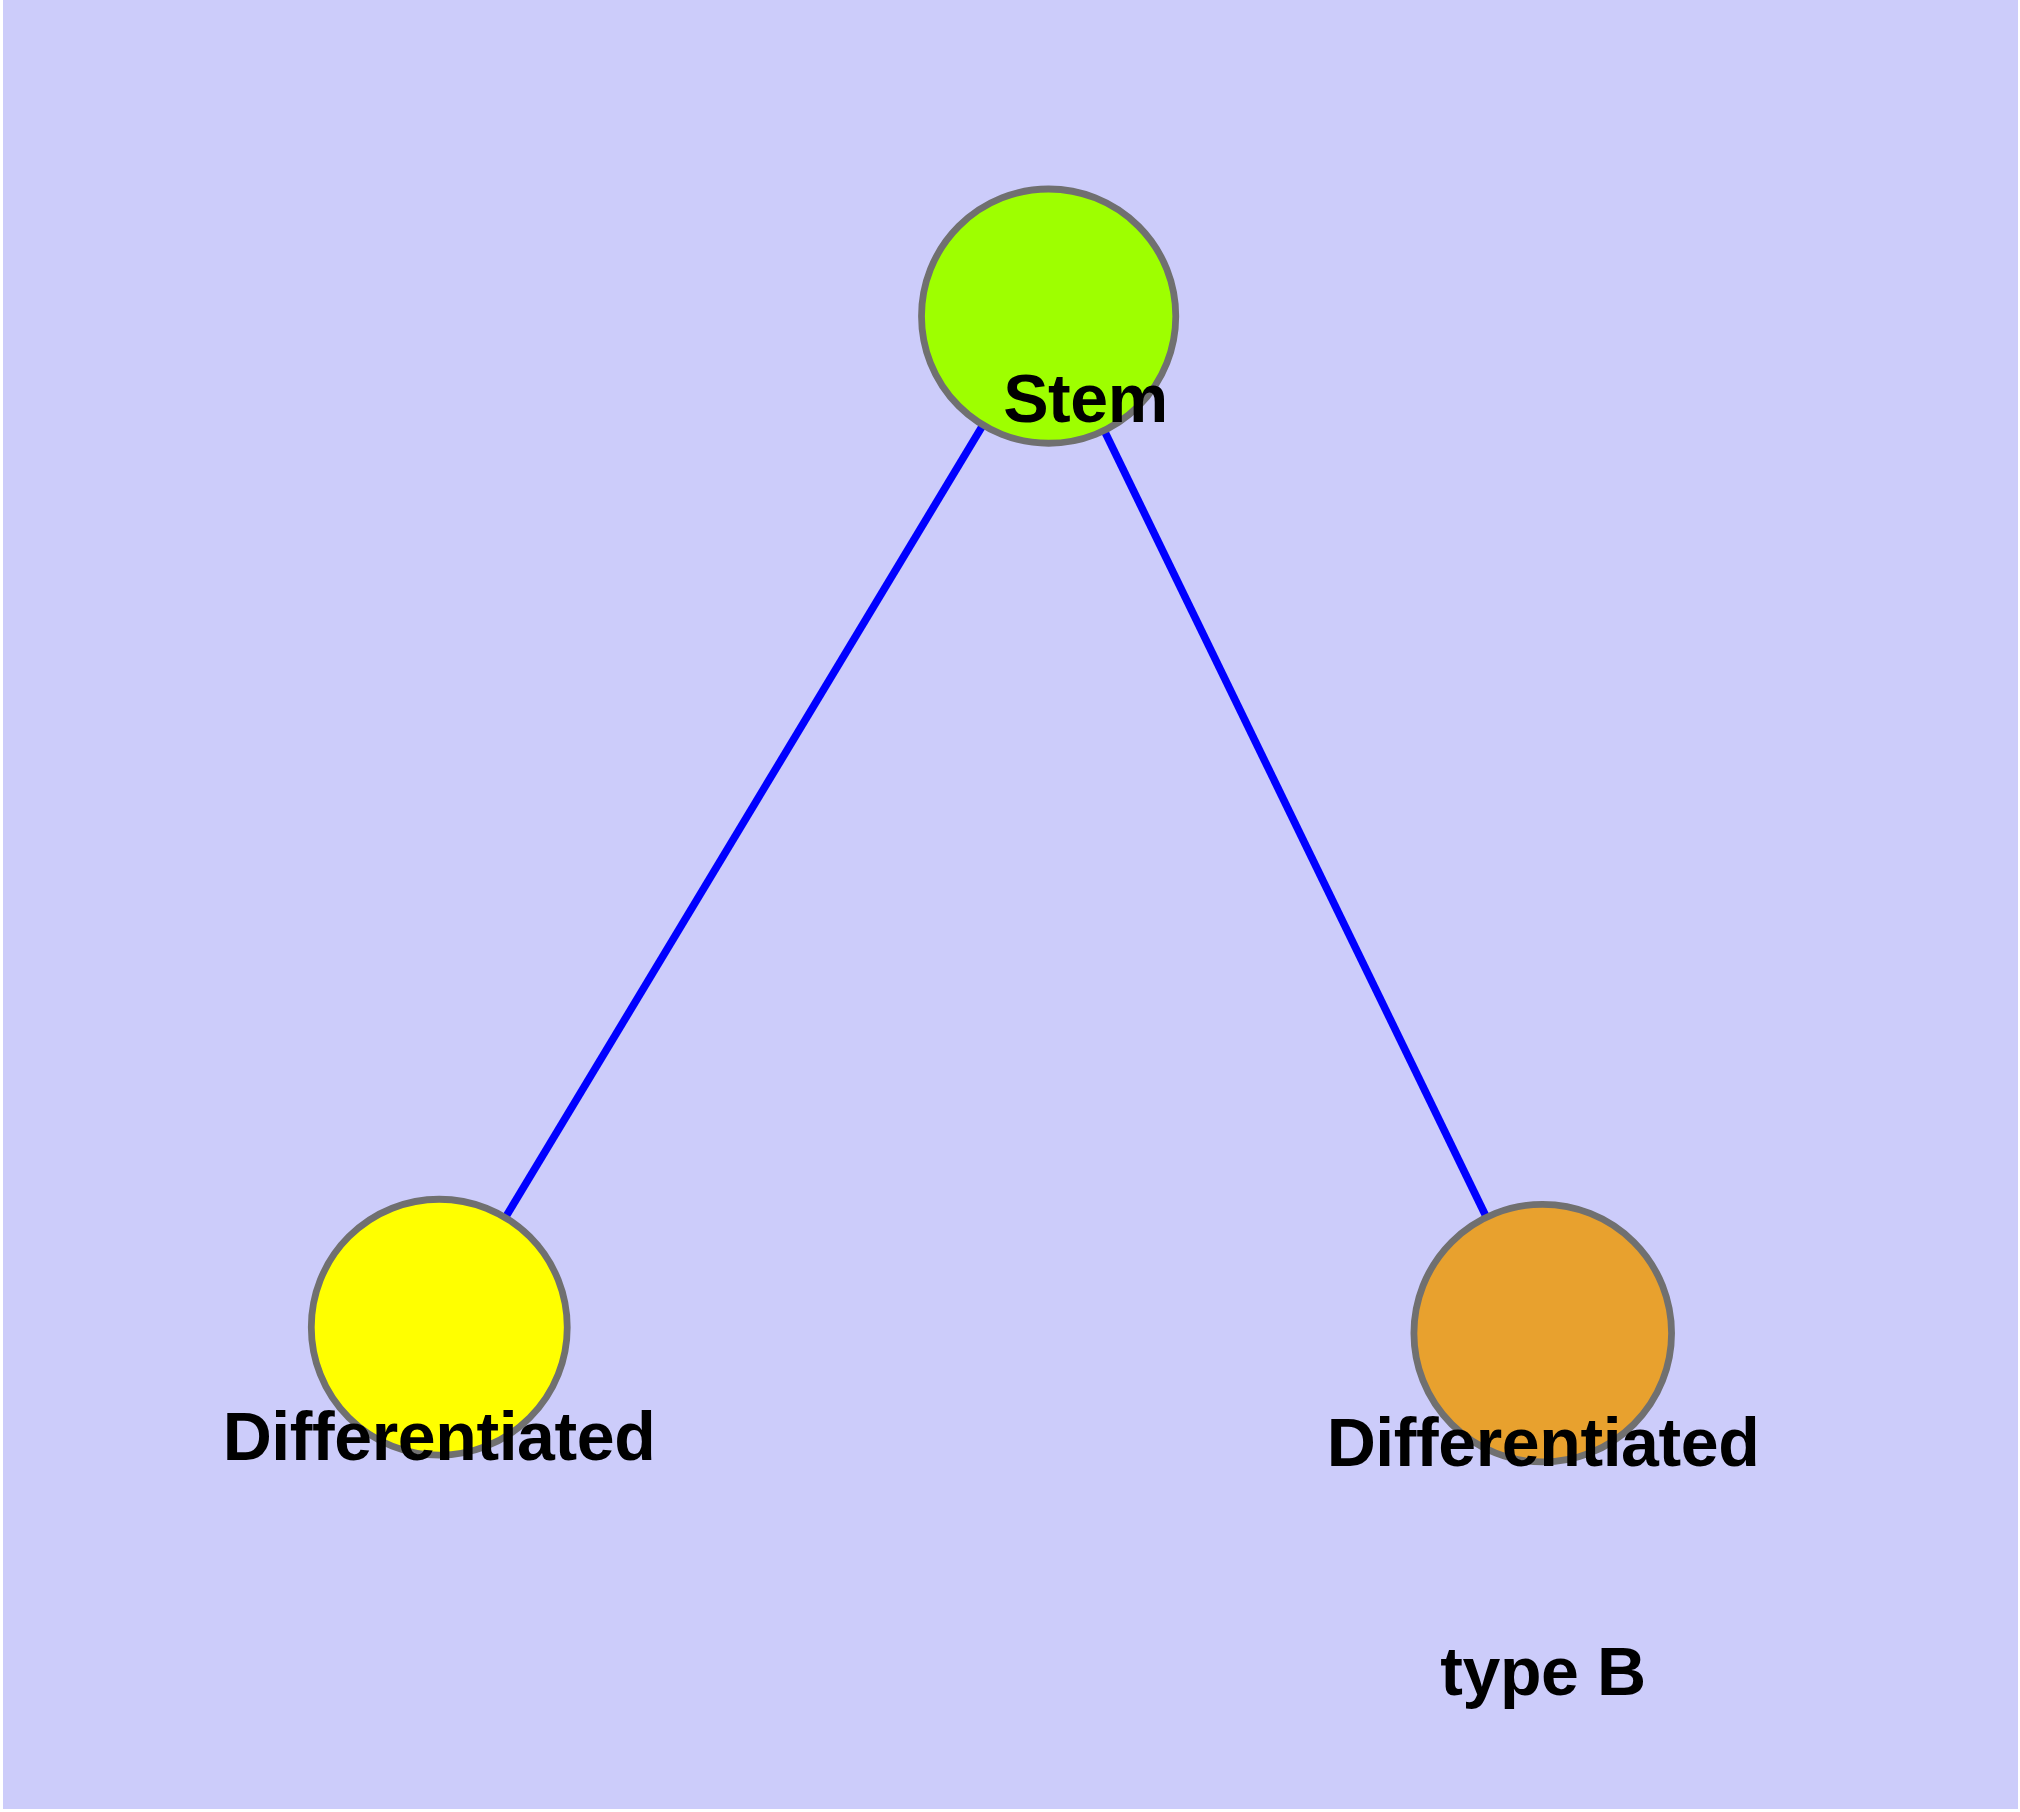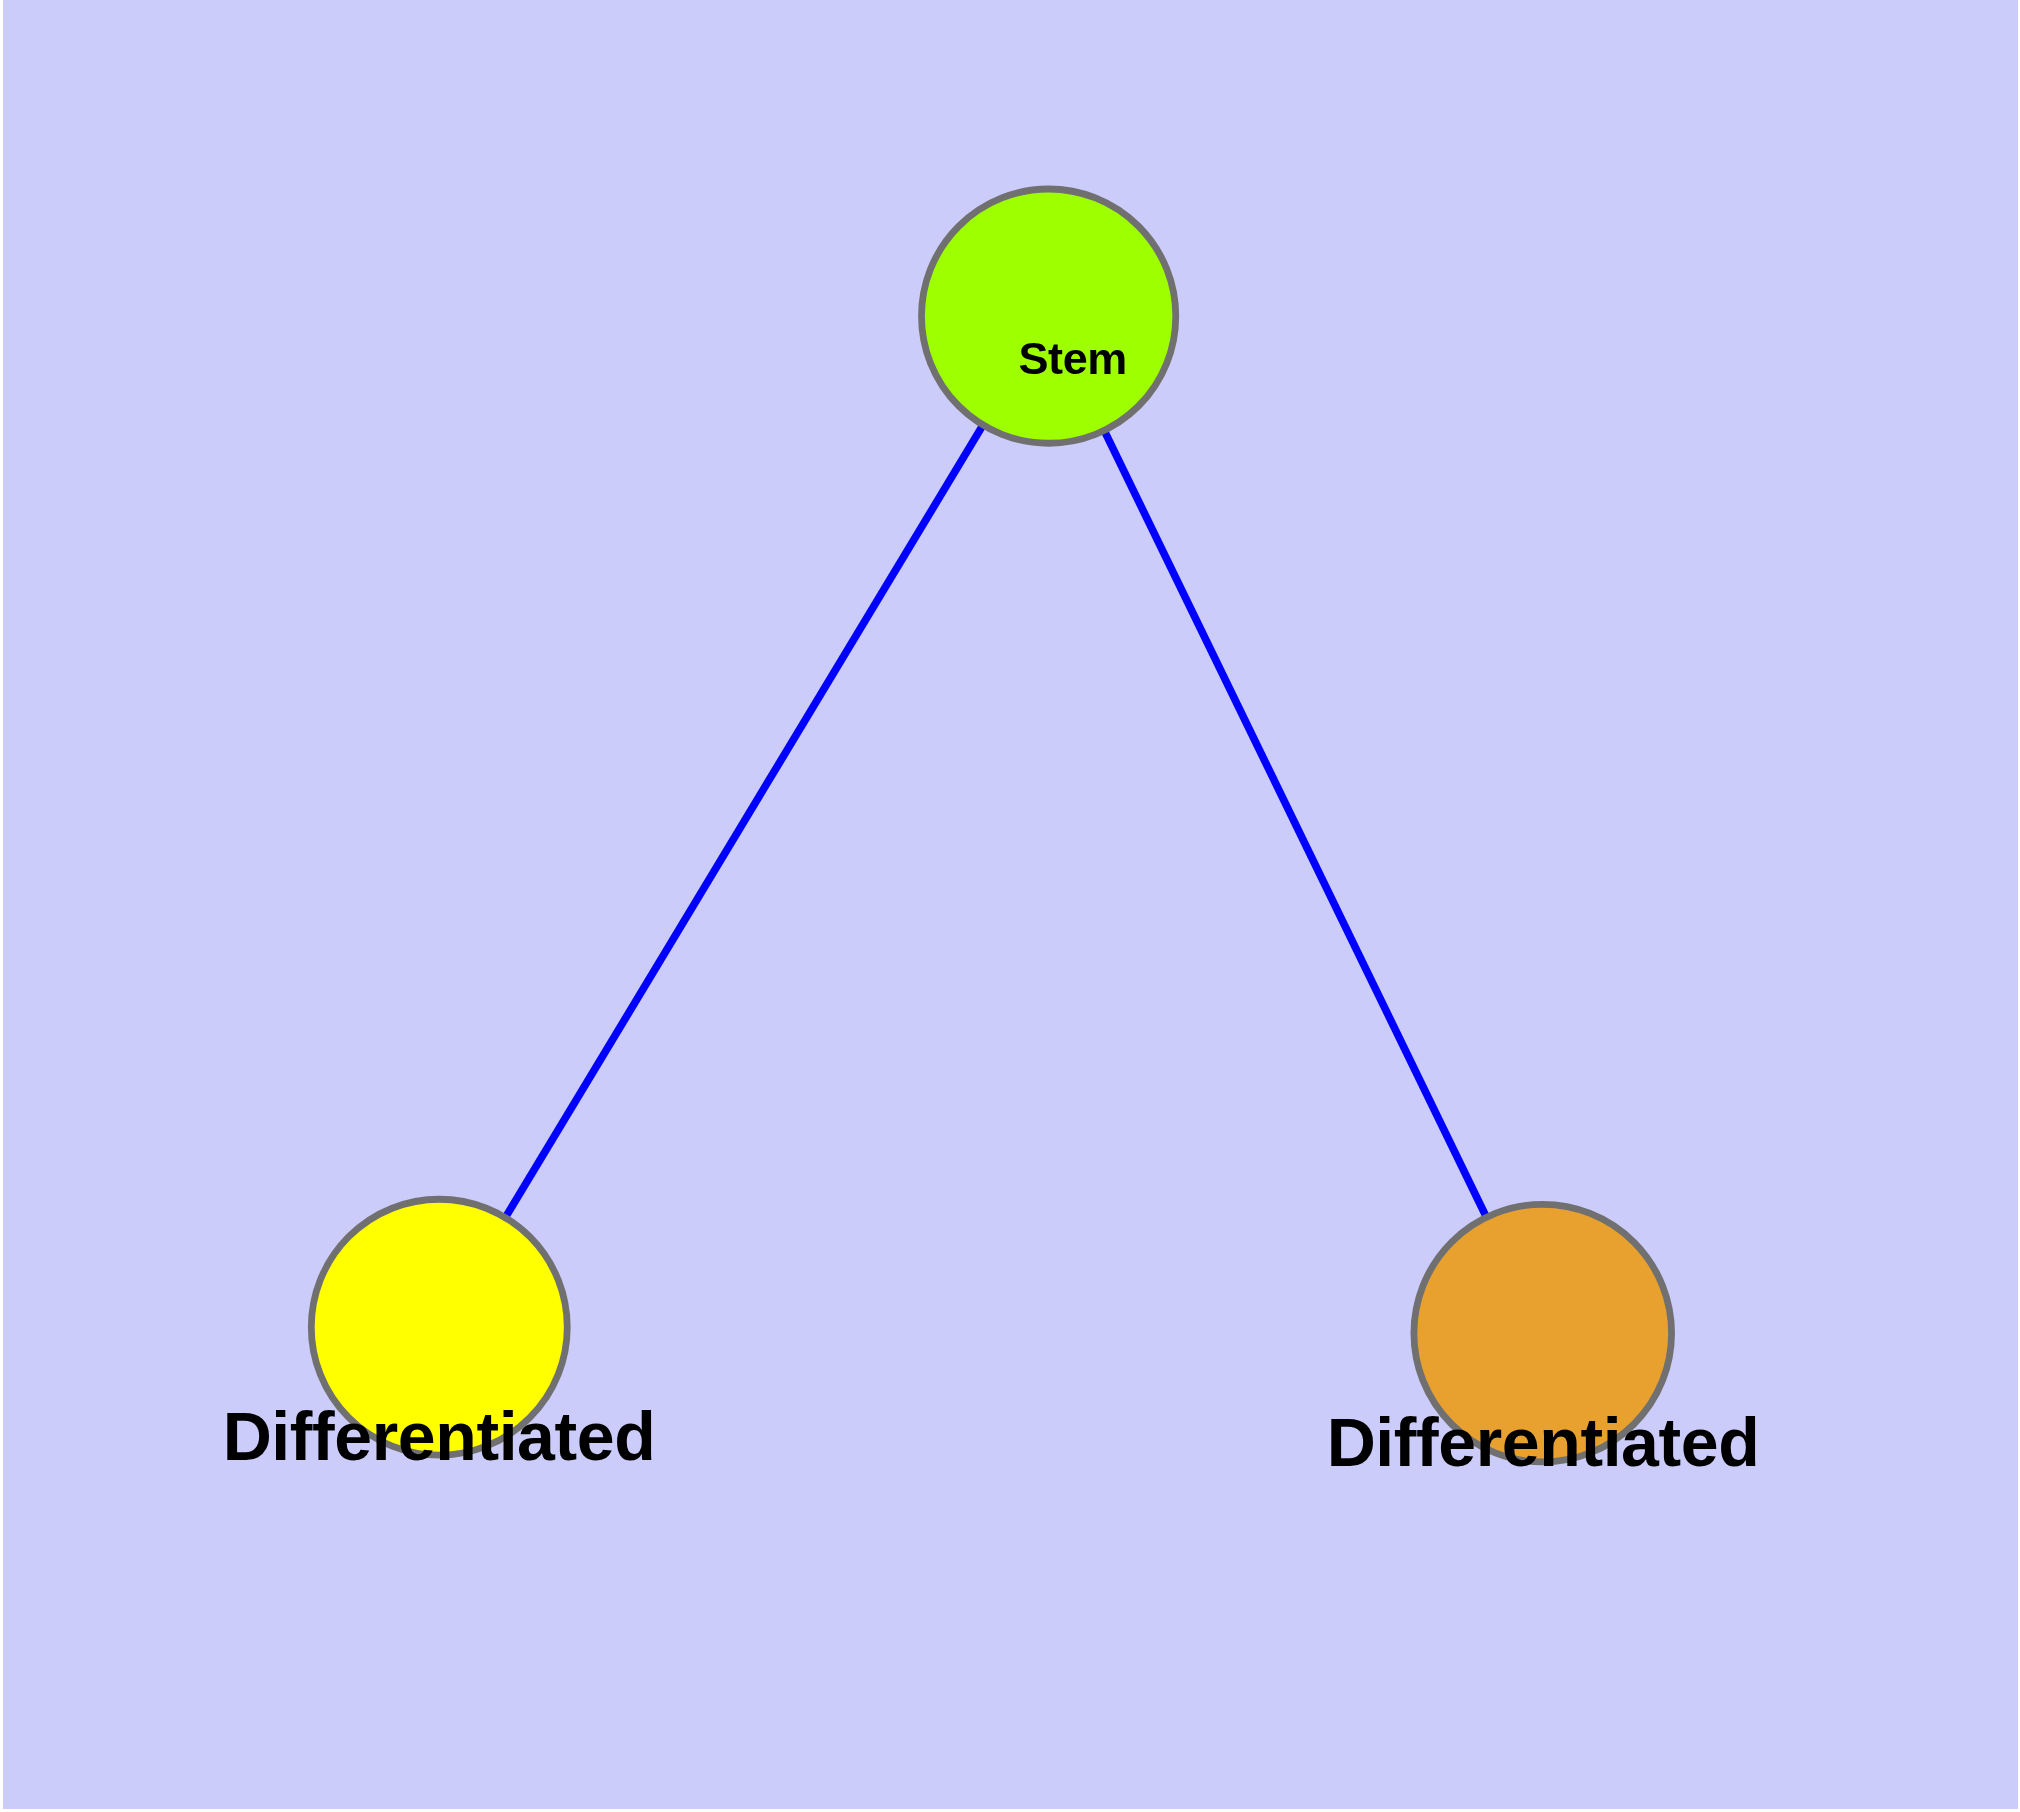--- a/index.html
+++ b/index.html
@@ -38,21 +38,21 @@
     text-align: center;
     color: #000000;
     font-weight: bold;
     font-family: "Liberation Sans", sans-serif;
     line-height: 1.12;
     white-space: pre;
     pointer-events: none;
     letter-spacing: -0.4px;
   }
   #label-stem {
-    font-size: 45px;
+    font-size: 68px;
     left: 794px;
     top: 284px;
     width: 509px;
   }
   #label-a {
     font-size: 68px;
     left: 100px;
     top: 1246px;
     width: 678px;
   }
@@ -87,16 +87,17 @@
   <div class="node-label" id="label-stem">
     <span>Stem</span>
   </div>
 
   <div class="node-label" id="label-a">
     <div>Differentiated</div>
   </div>
 
   <div class="node-label" id="label-b">
     <div>Differentiated</div>
+    <div>type B</div>
   </div>
 
 </div>
 
 
 </body></html>

